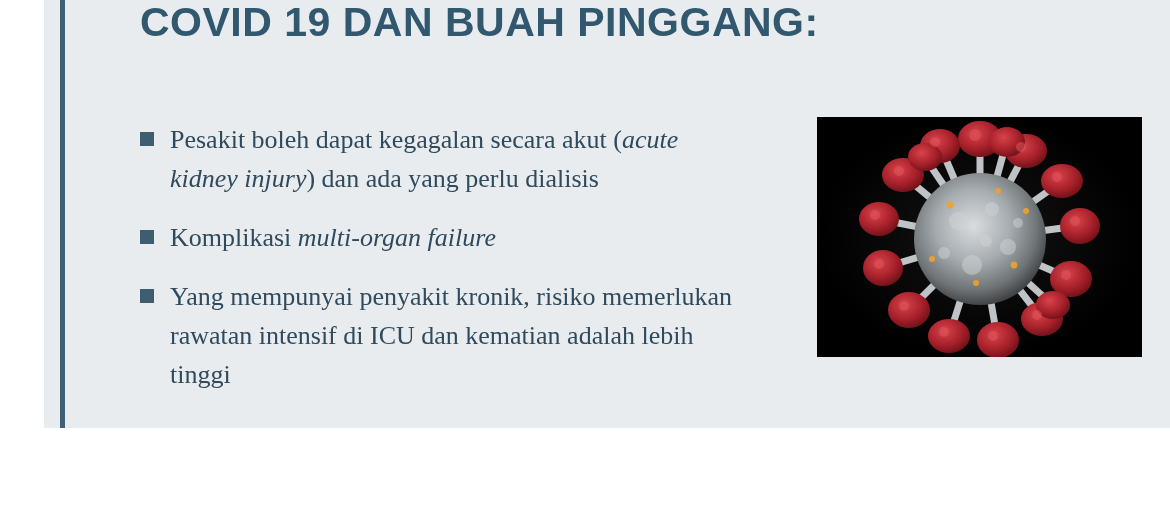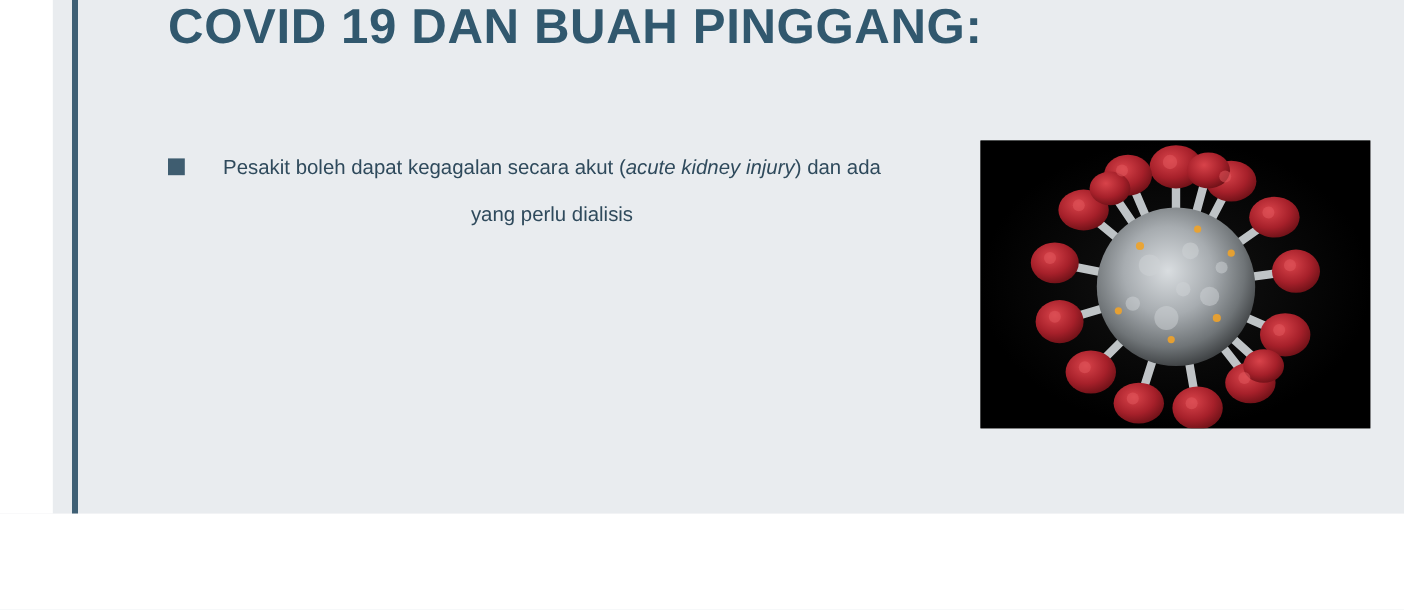--- a/index.html
+++ b/index.html
@@ -66,26 +66,25 @@
   }
   .bullet-marker {
     width: 14px;
     height: 14px;
     background: #3f5d70;
     margin-top: 12px;
     margin-right: 16px;
     flex: 0 0 auto;
   }
   .bullet-text {
-    font-family: Liberation Sans, sans-serif;
-    font-size: 17px;
+    font-family: Liberation Serif, serif;
+    font-size: 26px;
     color: #2f4a5c;
     line-height: 39px;
     max-width: 580px;
-    text-align: center;
   }
   .bullet-text i {
     font-style: italic;
   }
   .image-panel {
     position: absolute;
     left: 817px;
     top: 117px;
     width: 325px;
     height: 240px;
@@ -114,21 +113,33 @@
 
   <div class="bullets">
 
     <div class="bullet-row">
       <div class="bullet-marker"></div>
       <div class="bullet-text">
         <span>Pesakit boleh dapat kegagalan secara akut (</span><i>acute kidney injury</i><span>) dan ada yang perlu dialisis</span>
       </div>
     </div>
 
-
+    <div class="bullet-row">
+      <div class="bullet-marker"></div>
+      <div class="bullet-text">
+        <span>Komplikasi </span><i>multi-organ failure</i>
+      </div>
+    </div>
+
+    <div class="bullet-row">
+      <div class="bullet-marker"></div>
+      <div class="bullet-text">
+        <span>Yang mempunyai penyakit kronik, risiko memerlukan rawatan intensif di ICU dan kematian adalah lebih tinggi</span>
+      </div>
+    </div>
 
   </div>
 
   <div class="image-panel">
     <svg class="virus-wrap" viewBox="0 0 325 240">
       <defs>
         <radialGradient id="coreGrad" cx="45%" cy="40%" r="62%">
           <stop offset="0%" stop-color="#d9dde0"></stop>
           <stop offset="45%" stop-color="#a7acb0"></stop>
           <stop offset="78%" stop-color="#6f7477"></stop>

